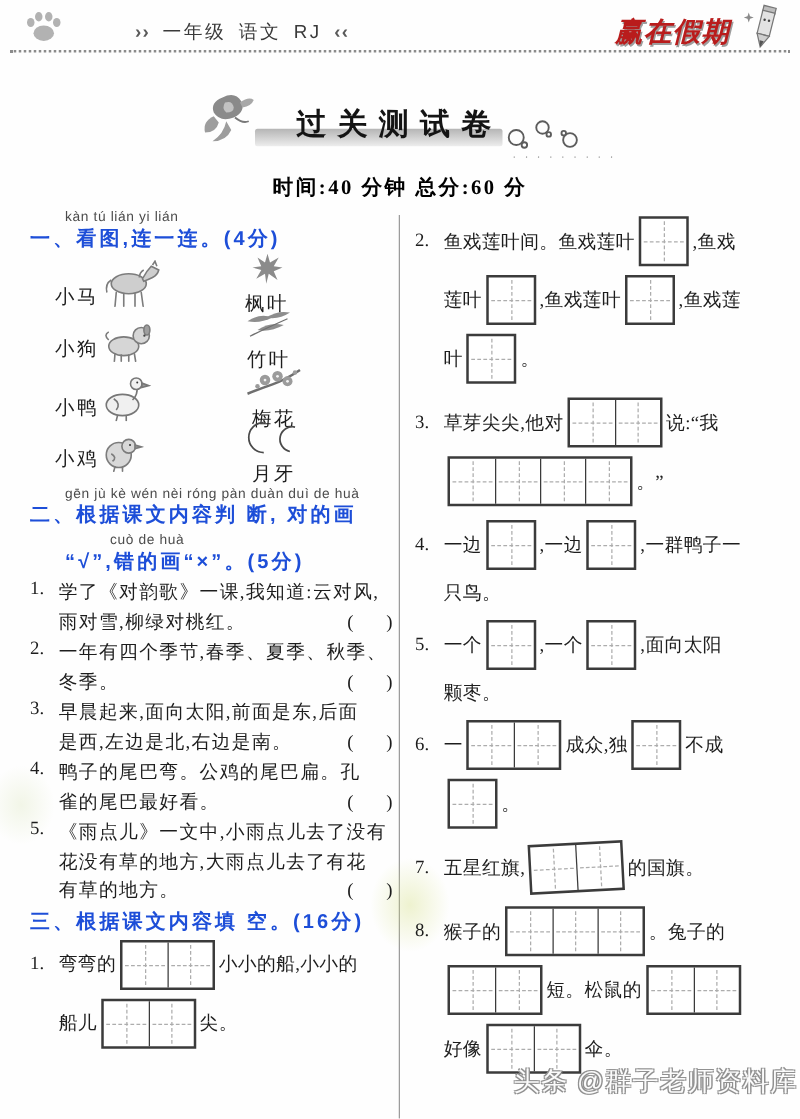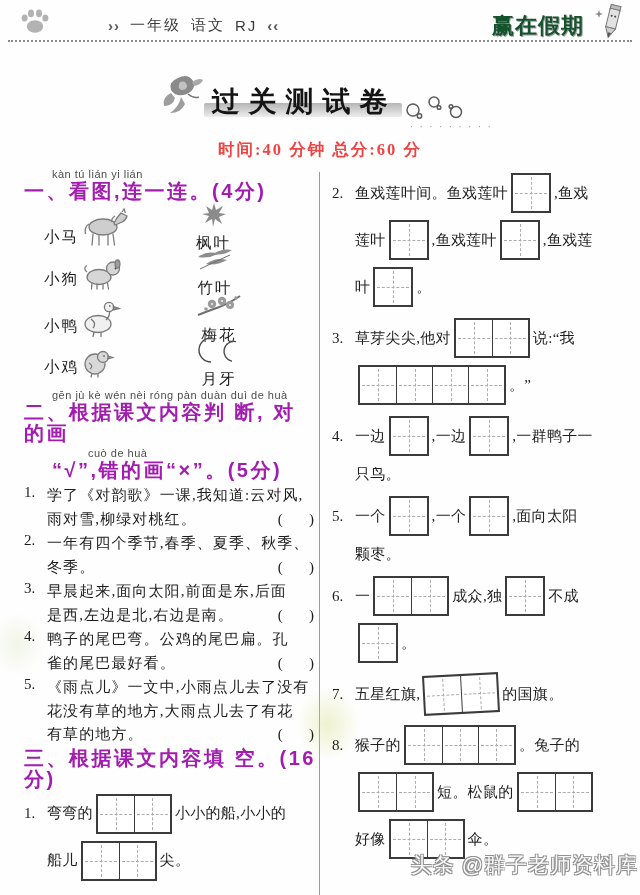--- a/index.html
+++ b/index.html
@@ -13,45 +13,45 @@
 
   
   .hdr { position:absolute; left:0; top:0; width:640px; height:44px; }
   .hdr-rule { position:absolute; left:8px; right:8px; top:40px; border-top:2px dotted #8b8b8b; }
   .paw { position:absolute; left:20px; top:8px; }
   .hdr-center { position:absolute; left:108px; top:16px; font-family:"Liberation Sans","DejaVu Sans",sans-serif;
                 font-size:15px; color:#3a3a3a; letter-spacing:1px; display:flex; gap:10px; align-items:center; }
   .hdr-center .arrow { color:#5a5a5a; font-weight:700; }
   .hdr-center .seg { letter-spacing:2px; }
   .logo { position:absolute; right:56px; top:11px; font-family:"Liberation Sans","DejaVu Sans",sans-serif;
-          font-size:22px; font-weight:900; color:#14532d; letter-spacing:1px;
+          font-size:22px; font-weight:900; font-style:italic; color:#b91c1c; letter-spacing:1px;
           text-shadow:1px 1px 0 #9d9d9d; }
   .pencil { position:absolute; right:14px; top:2px; }
 
   
   .flower { position:absolute; left:158px; top:72px; }
   .banner { position:absolute; left:204px; top:103px; width:198px; height:14px;
             background:linear-gradient(180deg,#b5b5b5,#ededed); border-radius:2px; }
-  .title-text { position:absolute; left:206px; top:83px; width:196px; text-align:center;
-                font-size:28px; font-weight:700; letter-spacing:9px; color:#141414; }
+  .title-text { position:absolute; left:206px; top:83px; width:196px; text-align:right;
+                font-size:24px; font-weight:700; letter-spacing:9px; color:#141414; }
   .bubbles { position:absolute; left:404px; top:90px; }
   .bubble-dots { position:absolute; left:410px; top:122px; font-size:9px; color:#9a9a9a; letter-spacing:2px;
                  font-family:"DejaVu Sans",sans-serif; }
   .meta { position:absolute; left:0; right:0; top:139px; text-align:center;
-          font-size:16.5px; font-weight:700; letter-spacing:2px; color:#ef4444; }
+          font-size:16.5px; font-weight:700; letter-spacing:2px; color:#000000; }
 
   
   .divider { position:absolute; left:319px; top:172px; bottom:0; width:1px; background:#9c9c9c; }
   .col-left  { position:absolute; left:24px;  top:168px; width:292px; }
   .col-right { position:absolute; left:332px; top:172px; width:300px; }
 
   .pinyin { font-family:"Liberation Sans","DejaVu Sans",sans-serif; font-size:11px; color:#4c4c4c;
             letter-spacing:0.5px; line-height:13px; }
   .sec-head { font-family:"Liberation Sans","DejaVu Sans",sans-serif; font-weight:700;
-              font-size:20px; letter-spacing:2.5px; color:#a21caf; line-height:21px; margin-bottom:3px; }
+              font-size:16px; letter-spacing:2.5px; color:#1d4ed8; line-height:21px; margin-bottom:3px; }
   .indent1 { margin-left:28px; }
   .indent2 { margin-left:64px; }
 
   
   .match-table { margin:3px 0 4px 20px; }
   .match-row { display:flex; align-items:center; height:45px; }
   .m-left { display:flex; align-items:flex-end; width:152px; gap:2px; }
   .m-right { display:flex; align-items:center; gap:5px;flex-direction:column; }
   .m-label { font-size:15.5px; letter-spacing:2px; }
 

